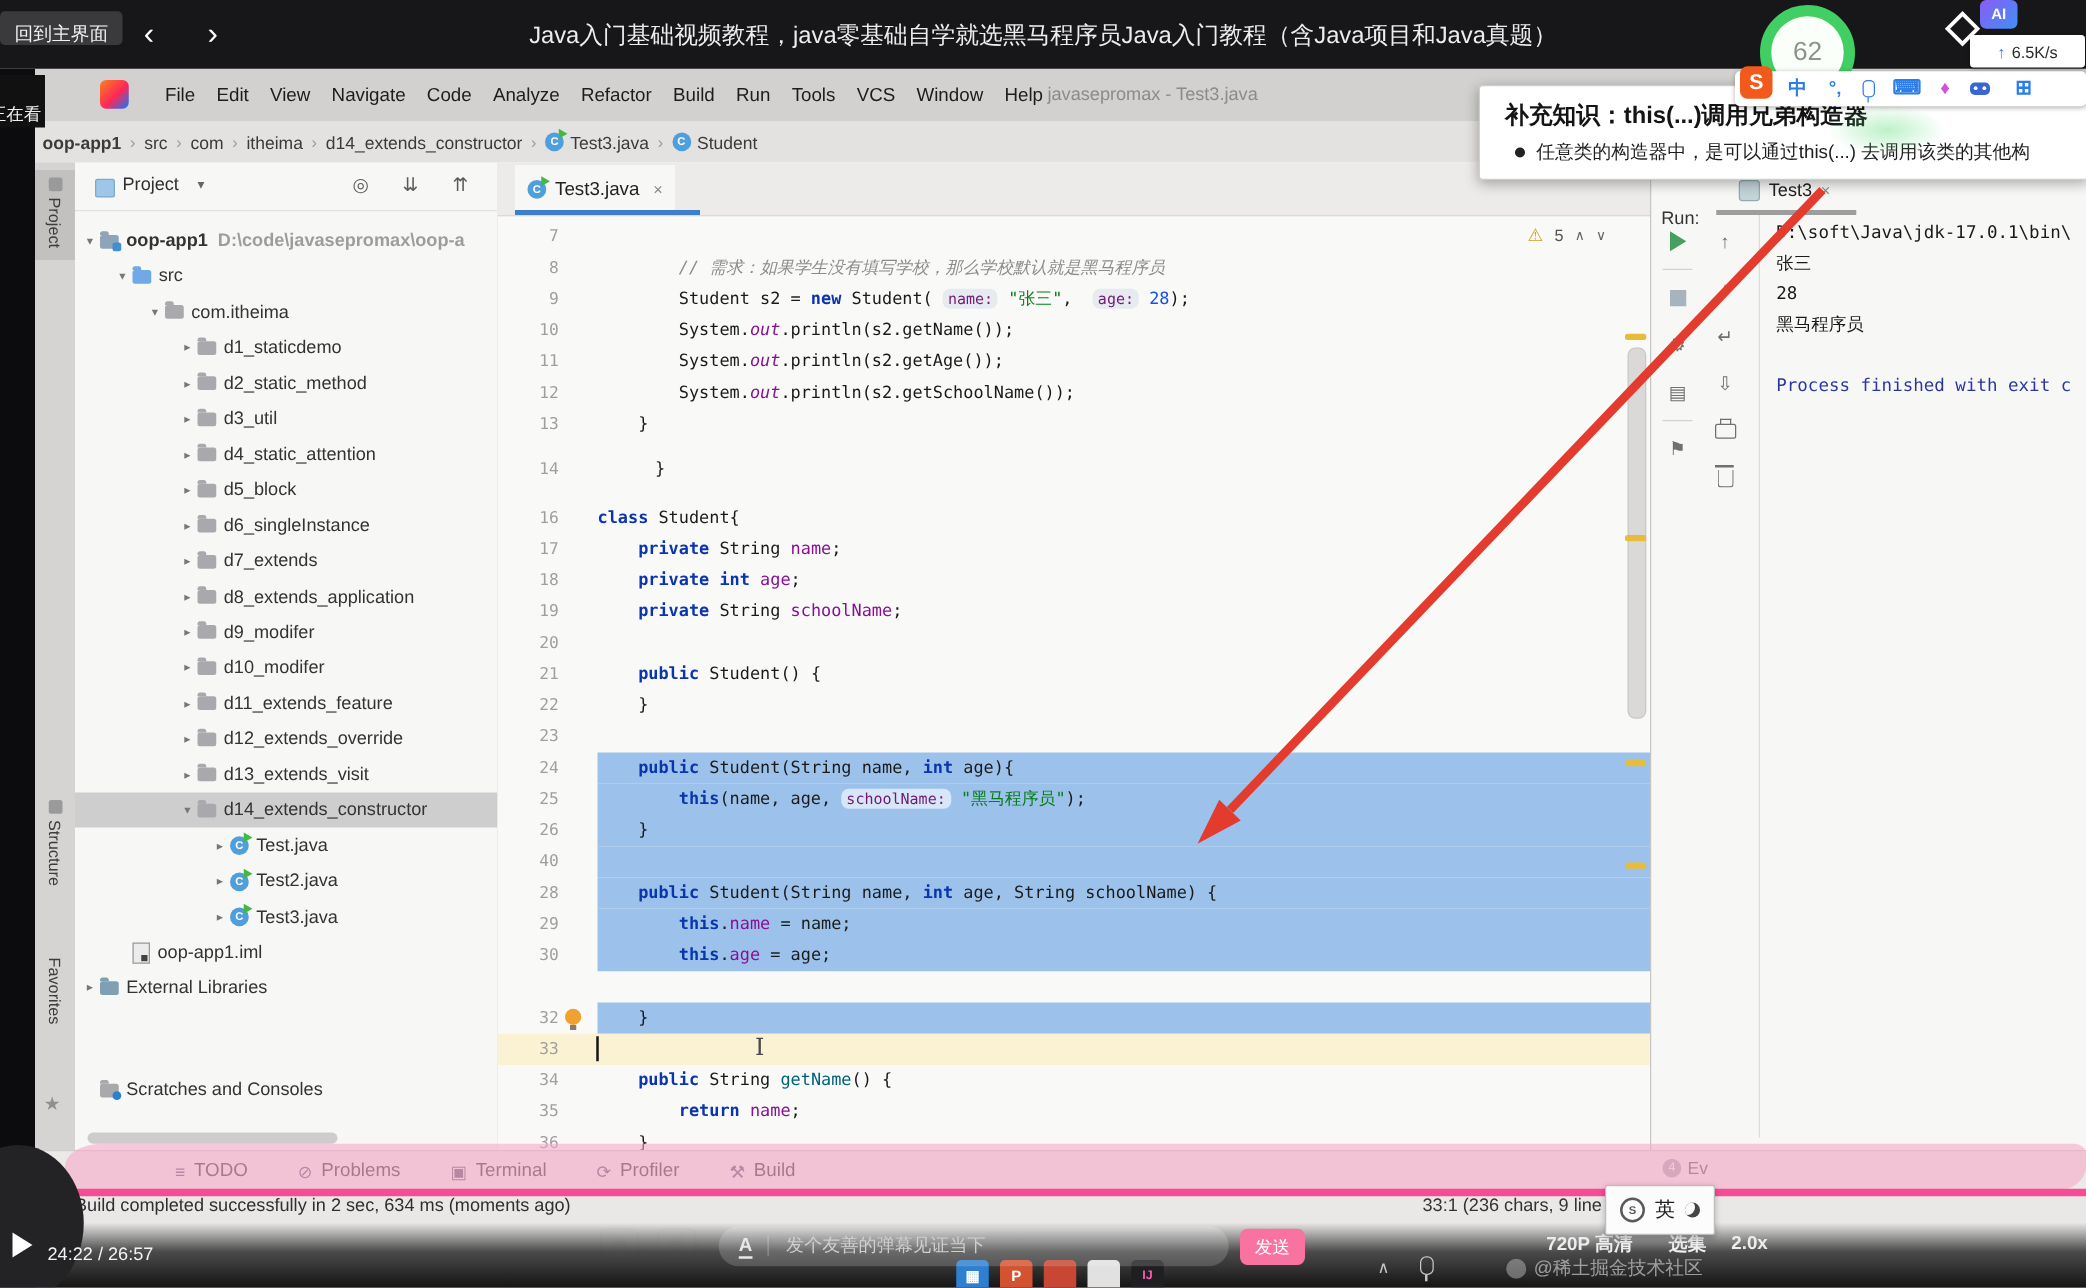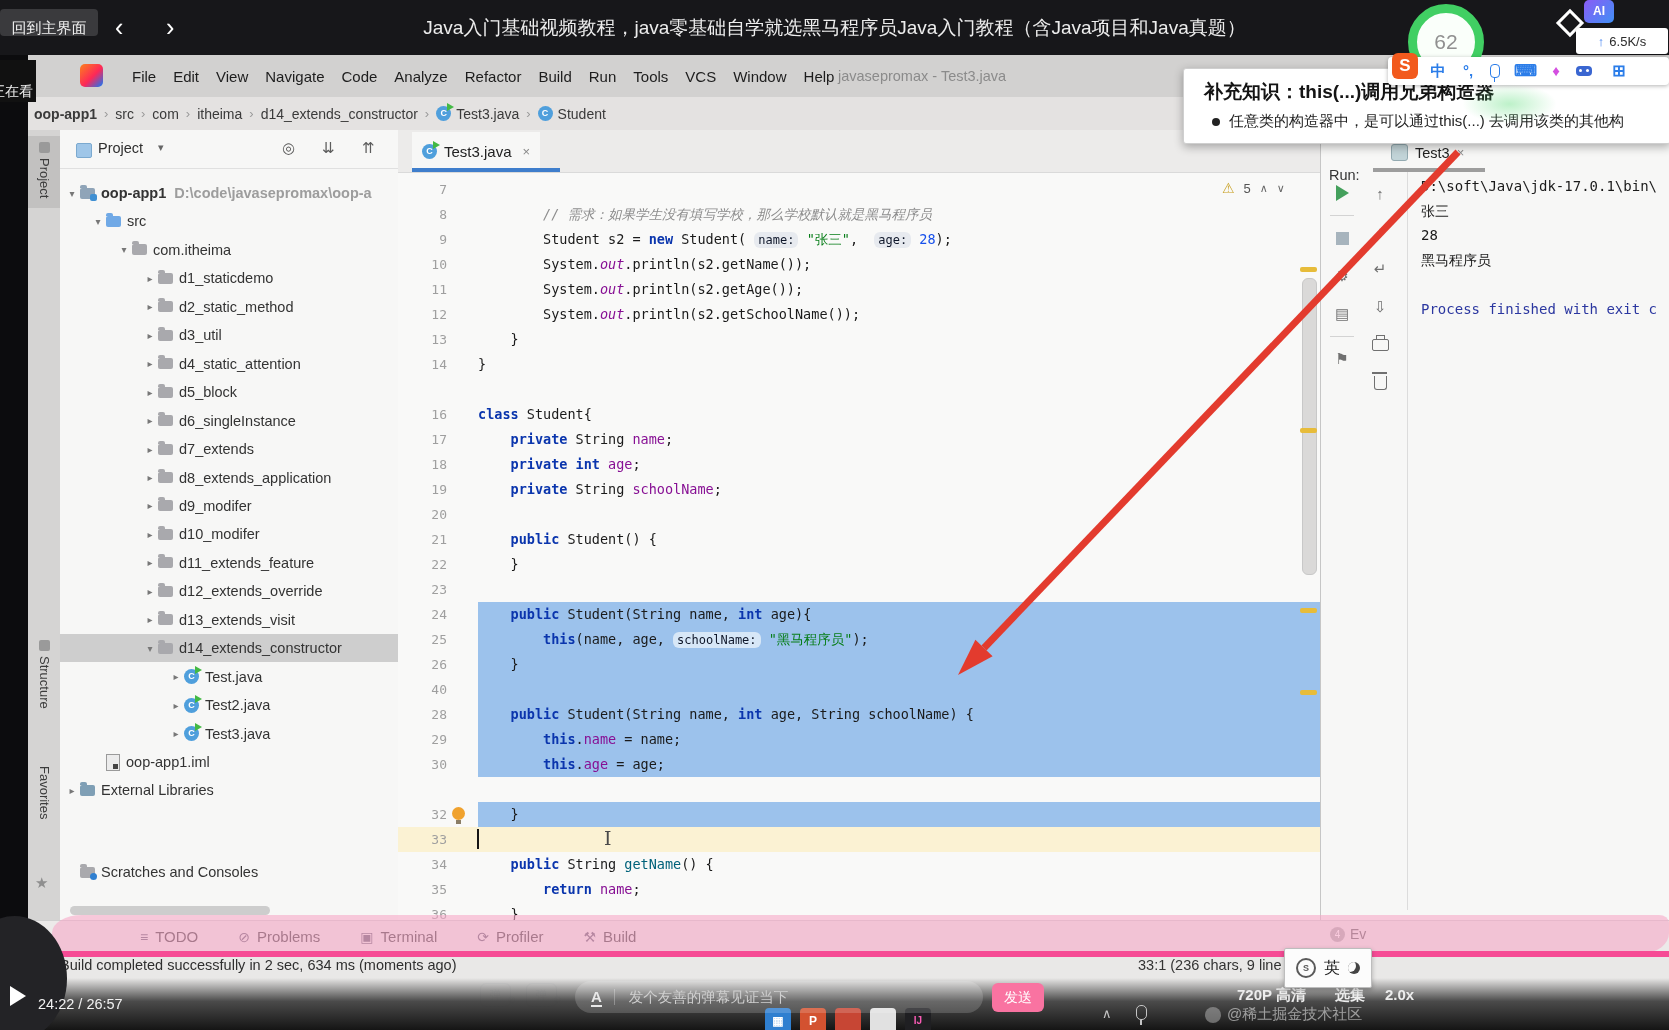--- a/index.html
+++ b/index.html
@@ -69,21 +69,21 @@
   .cline .body{margin-left:31px;flex:1;font:13.5px "DejaVu Sans Mono",monospace;line-height:25px;white-space:pre;color:#1a1a1a;position:relative;}
   .cline.sel .body{background:#9cc2ec;}
   .cline.caretln{background:#fbf2d3;}
   .sg-k{color:#0a35ad;font-weight:bold;}
   .sg-s{color:#067d17;}
   .sg-n2{color:#1750eb;}
   .sg-c{color:#8c8c8c;font-style:italic;}
   .sg-f{color:#871094;}
   .sg-fi{color:#871094;font-style:italic;}
   .sg-m{color:#00627a;}
-  .sg-h{background:#e7eaef;color:#0f172a;border-radius:6px;padding:1px 4px;font-size:12px;}
+  .sg-h{background:#e7eaef;color:#701a75;border-radius:6px;padding:1px 4px;font-size:12px;}
   .cline.sel .sg-h{background:rgba(255,255,255,.6);}
   .bulbic{position:absolute;left:-26px;top:5px;width:13px;height:13px;border-radius:50%;background:#f0a22e;}
   .bulbic::after{content:'';position:absolute;left:4px;bottom:-4px;width:5px;height:4px;background:#8a7d66;}
   .caretbar{position:absolute;left:-1px;top:2px;width:2px;height:20px;background:#151515;}
   .ibeam{position:absolute;left:126px;top:0px;font:19px "DejaVu Serif",serif;color:#4a4a4a;}
   .stripemark{position:absolute;width:17px;height:5px;border-radius:2px;background:#e7bc3a;z-index:5;}
   #escroll{position:absolute;left:904px;top:148px;width:13px;height:295px;background:#dad9d8;border:1px solid #c8c8c8;border-radius:6px;}
   
   #runp{position:absolute;left:1320px;top:130px;width:349px;height:790px;background:#f7f7f6;border-left:1px solid #c6c6c6;}
   #run-label{position:absolute;left:8px;top:13px;font-size:14.5px;color:#333;margin-top:24px;}
@@ -412,21 +412,21 @@
           <span class="body"><span class="sg-p">        System.</span><span class="sg-fi">out</span><span class="sg-p">.println(s2.getAge());</span></span>
         </div>
         <div class="cline" style="top: 130px;">
           <span class="gut">12</span>
           <span class="body"><span class="sg-p">        System.</span><span class="sg-fi">out</span><span class="sg-p">.println(s2.getSchoolName());</span></span>
         </div>
         <div class="cline" style="top: 155px;">
           <span class="gut">13</span>
           <span class="body"><span class="sg-p">    }</span></span>
         </div>
-        <div class="cline" style="top: 180px;">
+        <div class="cline" style="top: 191px; gap: 46px;">
           <span class="gut">14</span>
           <span class="body"><span class="sg-p">}</span></span>
         </div>
         <div class="cline" style="top: 230px;">
           <span class="gut">16</span>
           <span class="body"><span class="sg-k">class</span><span class="sg-p"> Student{</span></span>
         </div>
         <div class="cline" style="top: 255px;">
           <span class="gut">17</span>
           <span class="body"><span class="sg-p">    </span><span class="sg-k">private</span><span class="sg-p"> String </span><span class="sg-f">name</span><span class="sg-p">;</span></span>

